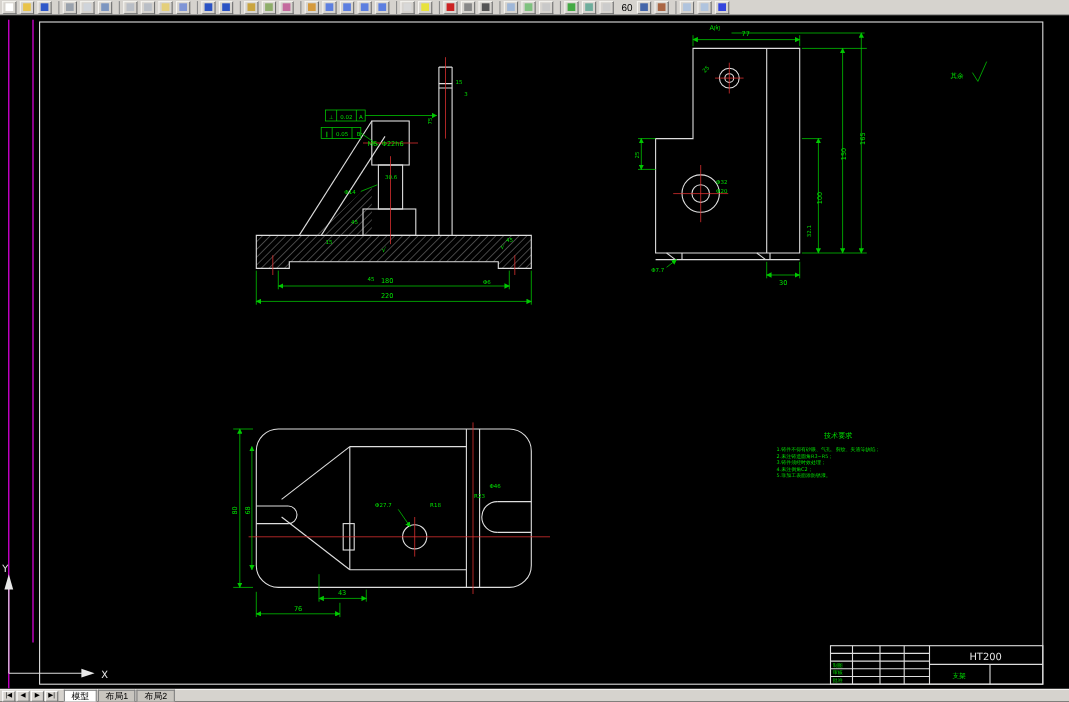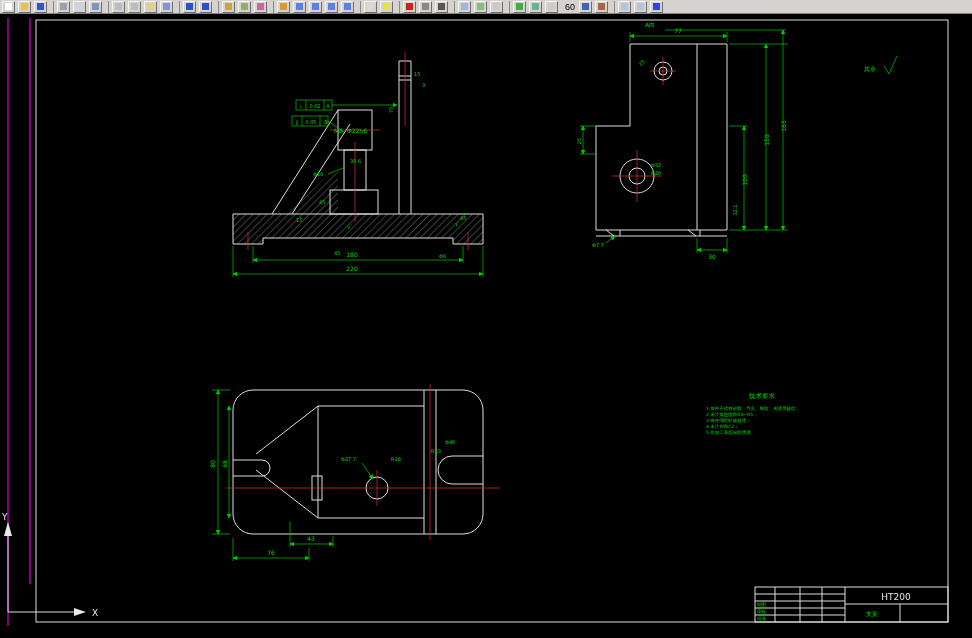--- a/index.html
+++ b/index.html
@@ -376,14 +376,26 @@
         <line class="w" x1="8" y1="516" x2="8" y2="598"></line>
         <polygon fill="#e8e8e8" points="4,522 12,522 8,508"></polygon>
         <line class="w" x1="8" y1="598" x2="78" y2="598"></line>
         <polygon fill="#e8e8e8" points="74,594 74,602 86,598"></polygon>
         <text class="d9 wt" x="2" y="506">Y</text>
         <text class="d9 wt" x="92" y="602">X</text>
       </g>
     </svg>
   </div>
 
+  <div class="statusbar">
+    <span class="navbtn">|◀</span>
+    <span class="navbtn">◀</span>
+    <span class="navbtn">▶</span>
+    <span class="navbtn">▶|</span>
+    <span style="width:4px"></span>
+    <span style="display:flex;">
+        <span class="tab active">模型</span>
+        <span class="tab">布局1</span>
+        <span class="tab">布局2</span>
+      </span>
+  </div>
 
 </div>
 
 </body></html>

